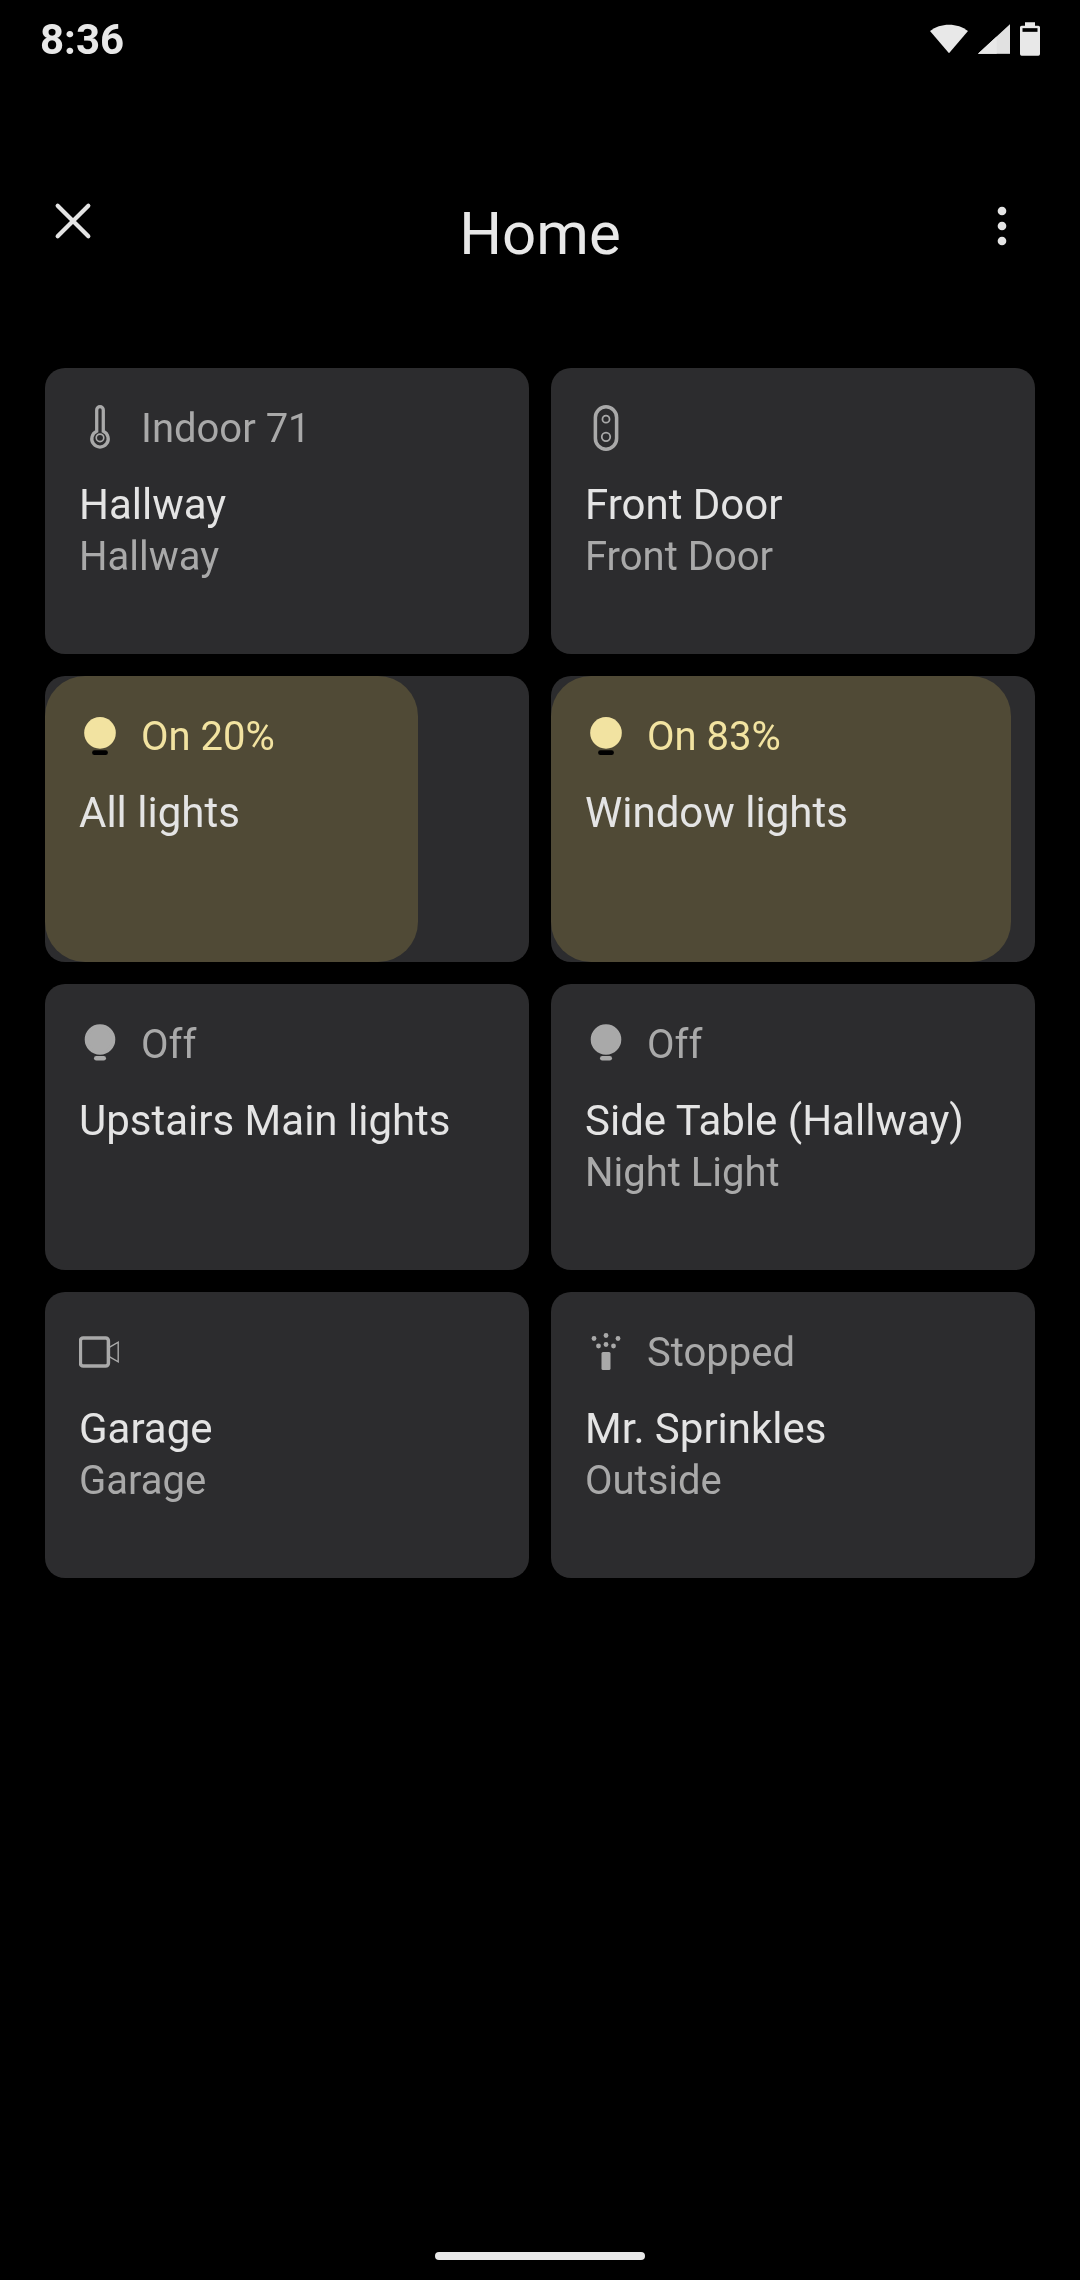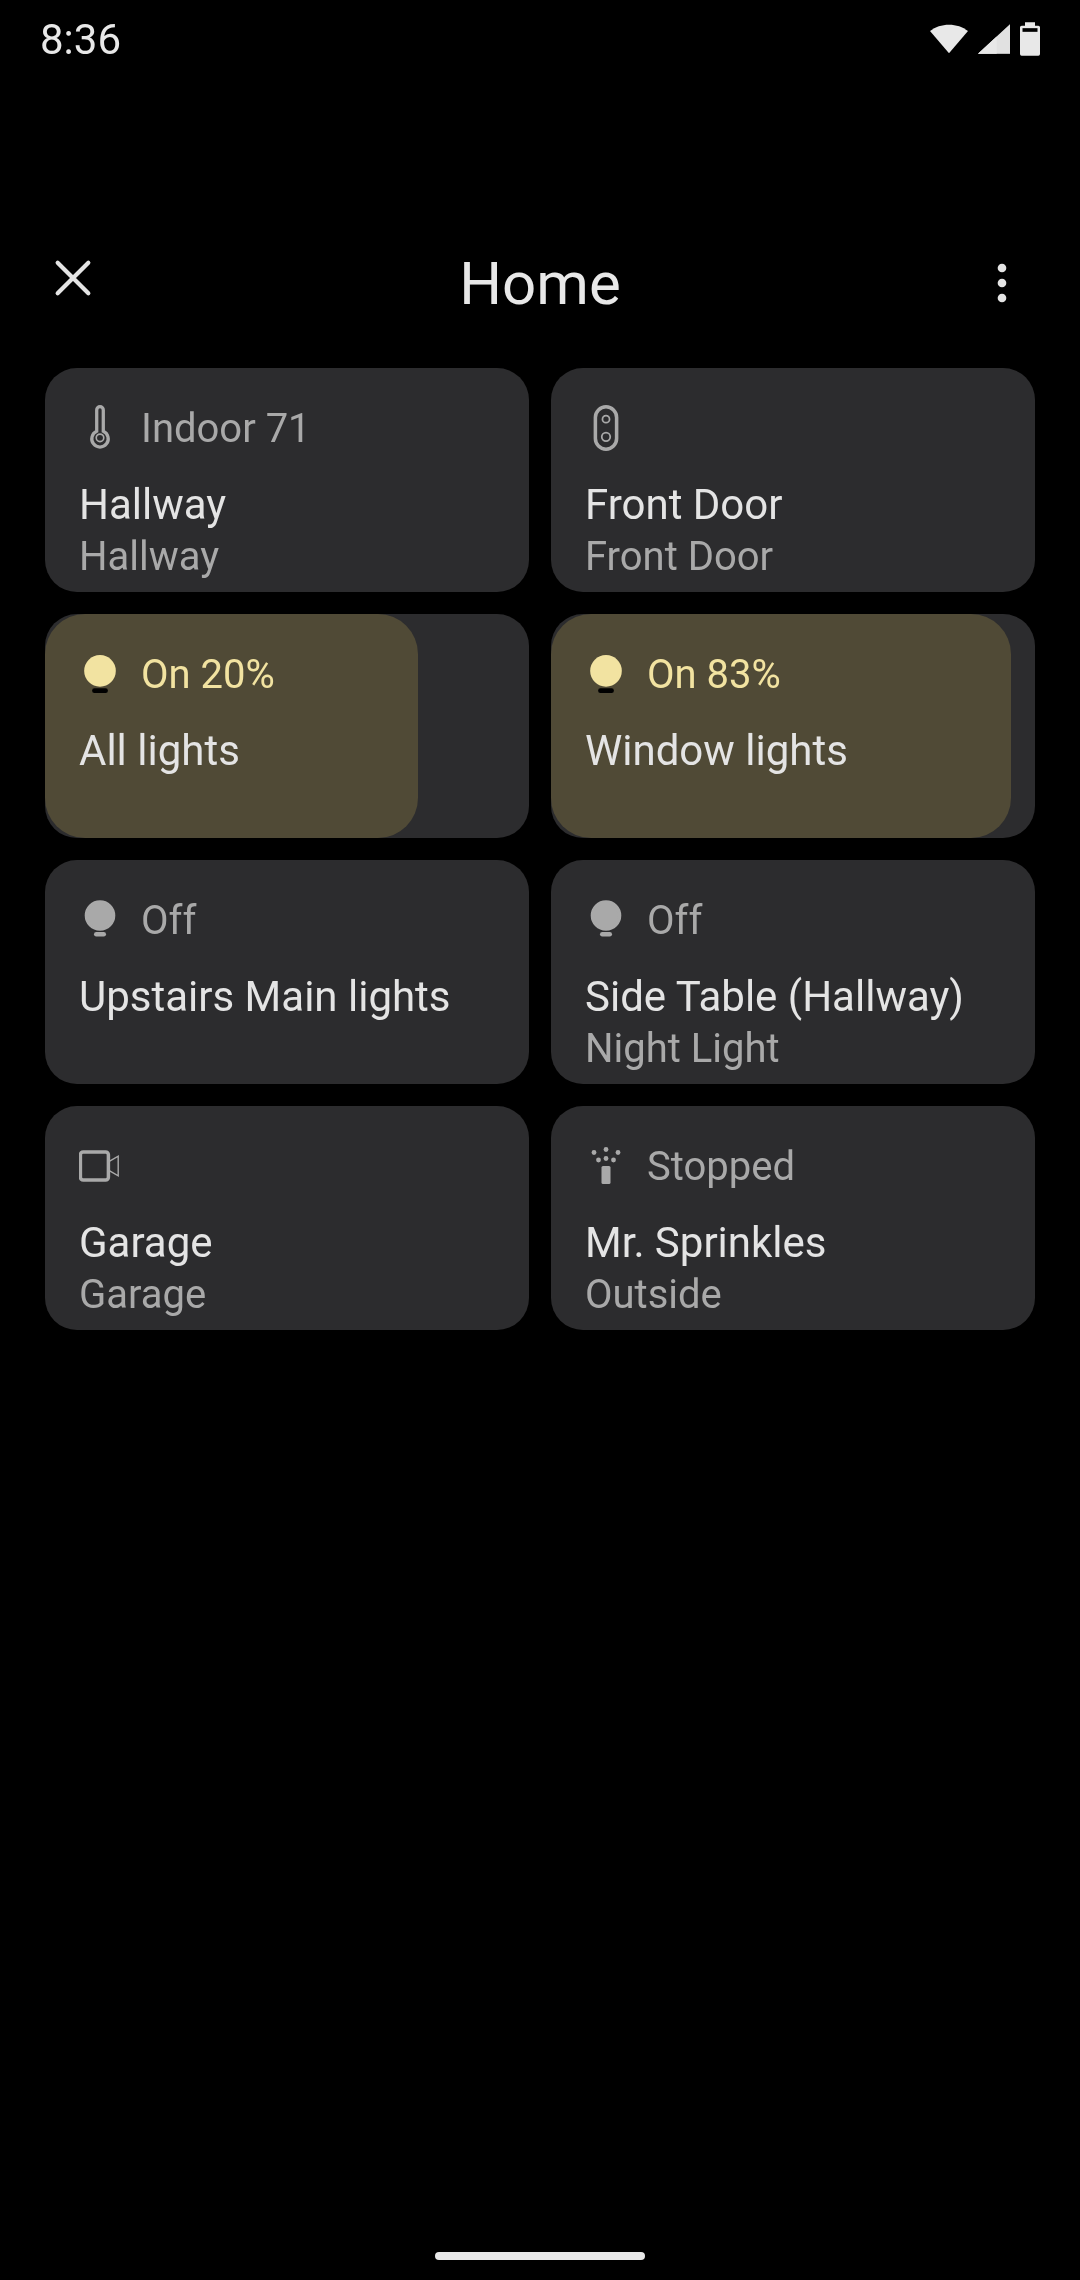--- a/index.html
+++ b/index.html
@@ -5,37 +5,37 @@
     * { margin:0; padding:0; box-sizing:border-box; -webkit-font-smoothing:antialiased; }
     body {
       width:1080px; height:2280px;
       background:#000; color:#e4e4e4;
       font-family:Roboto,"Helvetica Neue",Arial,sans-serif;
       text-rendering:optimizeLegibility; overflow:hidden; position:relative;
     }
 
     
     .statusbar{display:flex;justify-content:space-between;align-items:center;
-      height:78px;padding:0 40px;font-size:42px;font-weight:400;color:#e8e8e8}
+      height:78px;padding:0 40px;font-size:42px;font-weight:700;color:#e8e8e8}
     .statusbar .right{display:flex;align-items:center;gap:10px}
     .status-icon{display:inline-flex;align-items:center;justify-content:center}
 
     
-    .header{display:flex;align-items:center;height:170px;margin-top:120px;
+    .header{display:flex;height:170px;margin-top:120px;
       padding:0 50px}
     .header .close{width:56px;height:56px}
     .header .title{flex:1;text-align:center;font-size:60px;font-weight:400;
       color:#e8e8e8}
     .header .dots{width:56px;height:56px;display:flex;align-items:center;
       justify-content:center}
     .icon-btn svg{display:block}
 
     
     .grid{display:grid;grid-template-columns:1fr 1fr;gap:22px;padding:0 45px}
-    .card{position:relative;height:224px;border-radius:32px;overflow:hidden;
+    .card{position:relative;height:286px;border-radius:20px;overflow:hidden;
       background:#2c2c2e;padding:34px 30px 0 34px;color:#e4e4e4}
     .card .fill{position:absolute;inset:0 auto 0 0;background:#504a36;border-radius:40px}
     .card .content{position:relative}
     .status-row{display:flex;align-items:center;gap:20px;margin-bottom:26px;height:52px}
     .status-text{font-size:40px;color:#a9a9a9;font-weight:400}
     .status-on{color:#f2e3a1}
     .card-name{font-size:42px;color:#e4e4e4;font-weight:400;margin-bottom:4px}
     .card-sub{font-size:40px;color:#a9a9a9}
     .device-icon{width:42px;height:42px;display:flex;align-items:center;justify-content:center}
     .bulb-on svg path,.bulb-on svg circle{fill:#f2e3a1}

